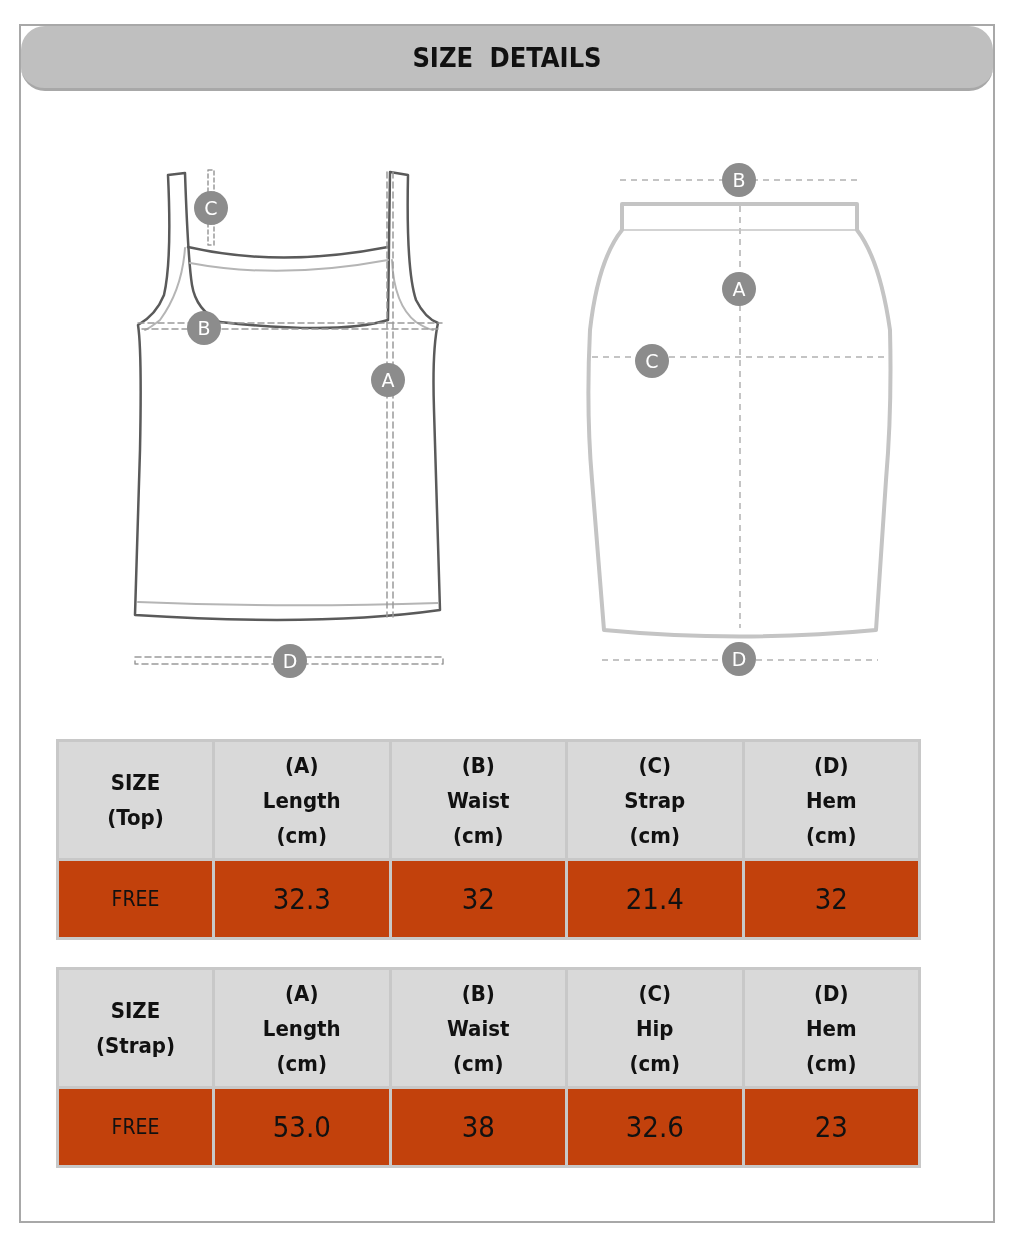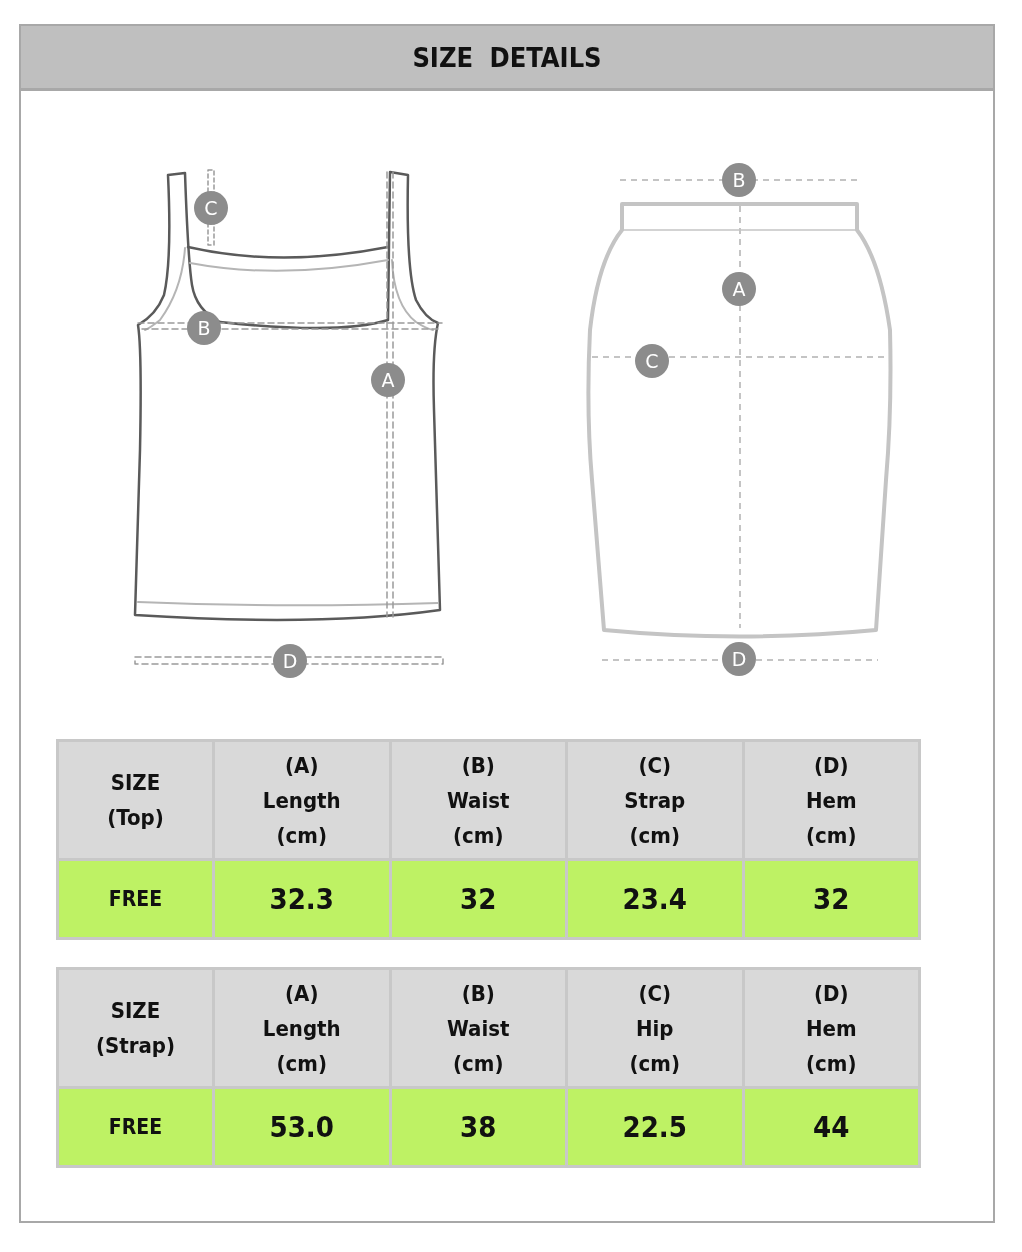--- a/index.html
+++ b/index.html
@@ -4,39 +4,39 @@
 <style>
   html, body { margin: 0; padding: 0; background: #ffffff; }
   body { width: 1022px; height: 1252px; position: relative; font-family: "Liberation Sans", sans-serif; }
   .frame {
     position: absolute; left: 19px; top: 24px; width: 976px; height: 1199px;
     border: 2px solid #a8a8a8; box-sizing: border-box; background: #fff;
   }
   .title-bar {
     position: absolute; left: 0; top: 0; right: 0; height: 62px;
     background: #bfbfbf; border-bottom: 3px solid #a8a8a8;
-    display: flex; align-items: center; justify-content: center;
+    display: flex; align-items: center; justify-content: center; border-radius: 24px;
   }
   .title-bar span {
     font-family: "DejaVu Sans Condensed", "DejaVu Sans", sans-serif;
     font-weight: bold; font-size: 27px; color: #111; letter-spacing: 0px; word-spacing: 8px;
   }
   .diagram { position: absolute; }
   .table {
     position: absolute; left: 56px; width: 865px;
     border-collapse: collapse; table-layout: fixed;
   }
   .table td {
     border: 3px solid #c8c8c8; text-align: center; vertical-align: middle;
     font-family: "DejaVu Sans Condensed", "DejaVu Sans", sans-serif; color: #111;
   }
   .table tr.head td { background: #d9d9d9; height: 114px; font-size: 22px; line-height: 35px; }
   .table tr.head td.size-cell { font-weight: bold; }
   .table tr.head td.meas-cell { font-weight: bold; }
-  .table tr.row td { background: #bef264; height: 74px; font-size: 29px; font-weight: bold; }
+  .table tr.row td { background: #c2410c; height: 74px; font-size: 29px; font-weight: normal; }
   .table tr.row td.size-val { font-size: 21px; }
   .line { display: block; }
 </style>
 </head>
 <body>
 
 <div class="frame">
   <div class="title-bar">
     <span>SIZE  DETAILS</span>
   </div>
@@ -137,21 +137,21 @@
     <td class="meas-cell">
       <span class="line">(D)</span>
       <span class="line">Hem</span>
       <span class="line">(cm)</span>
     </td>
   </tr>
   <tr class="row">
     <td class="size-val">FREE</td>
     <td>32.3</td>
     <td>32</td>
-    <td>23.4</td>
+    <td>21.4</td>
     <td>32</td>
   </tr>
 </tbody>
   </table>
 
 <table class="table" style="top:967px;">
   <colgroup>
       <col style="width:156px">
       <col>
       <col>
@@ -182,17 +182,17 @@
     <td class="meas-cell">
       <span class="line">(D)</span>
       <span class="line">Hem</span>
       <span class="line">(cm)</span>
     </td>
   </tr>
   <tr class="row">
     <td class="size-val">FREE</td>
     <td>53.0</td>
     <td>38</td>
-    <td>22.5</td>
-    <td>44</td>
+    <td>32.6</td>
+    <td>23</td>
   </tr>
 </tbody>
   </table>
 
 </body></html>

